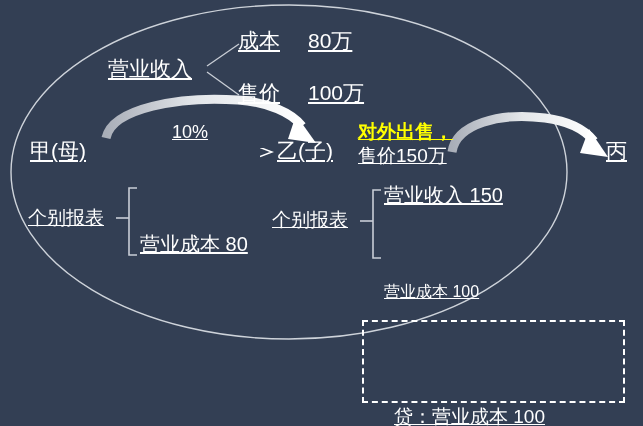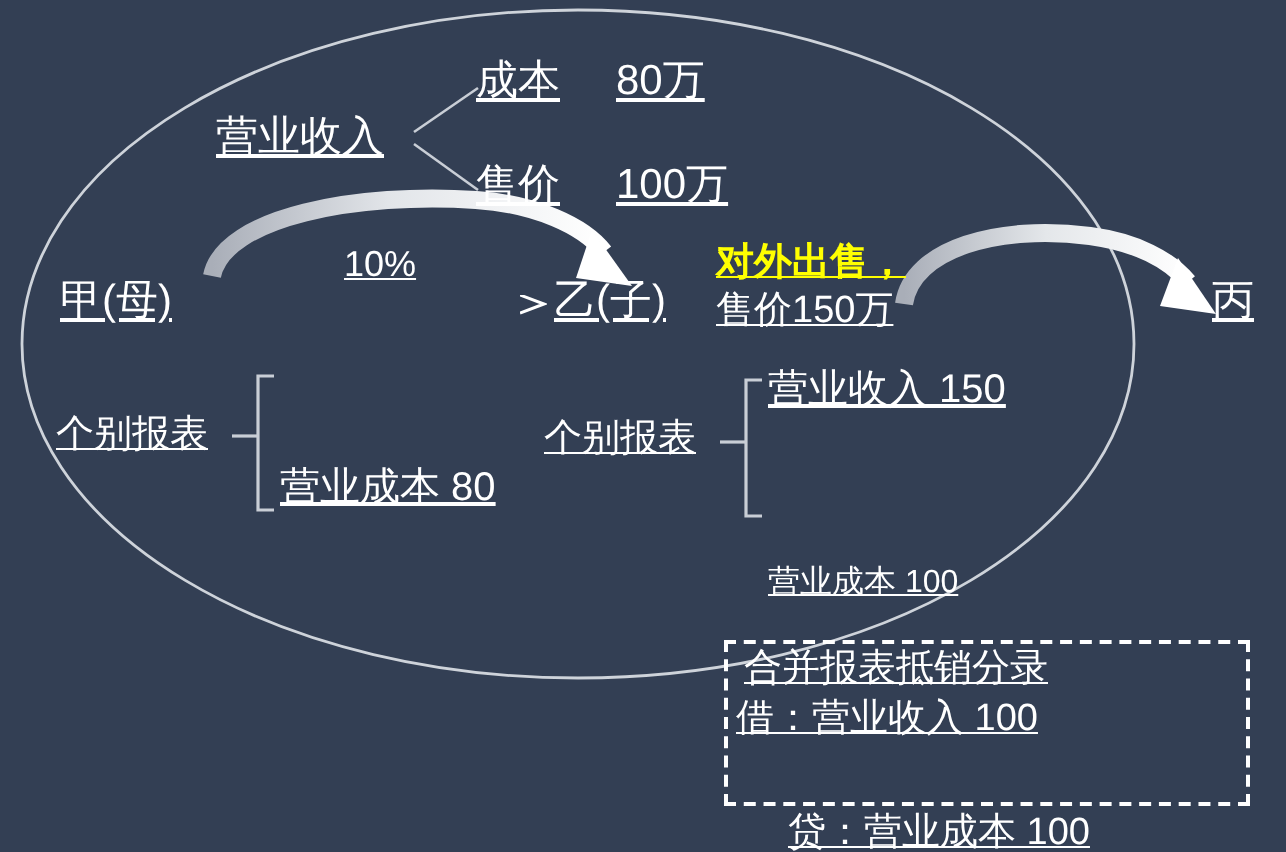--- a/index.html
+++ b/index.html
@@ -131,17 +131,15 @@
   <div class="lbl" id="lbl-third">丙</div>
 
   <div class="lbl" id="lbl-rep-l">个别报表</div>
   <div class="lbl" id="lbl-cost-l">营业成本 80</div>
 
   <div class="lbl" id="lbl-rep-r">个别报表</div>
   <div class="lbl" id="lbl-rev-r">营业收入 150</div>
   <div class="lbl" id="lbl-cost-r">营业成本 100</div>
 
   <div id="elim-box"></div>
-  <div class="lbl" id="elim-title">合并报表抵销分录</div>
-  <div class="lbl" id="elim-debit">借：营业收入  100</div>
   <div class="lbl" id="elim-credit">贷：营业成本 100</div>
 
 </div>
 
 </body></html>

